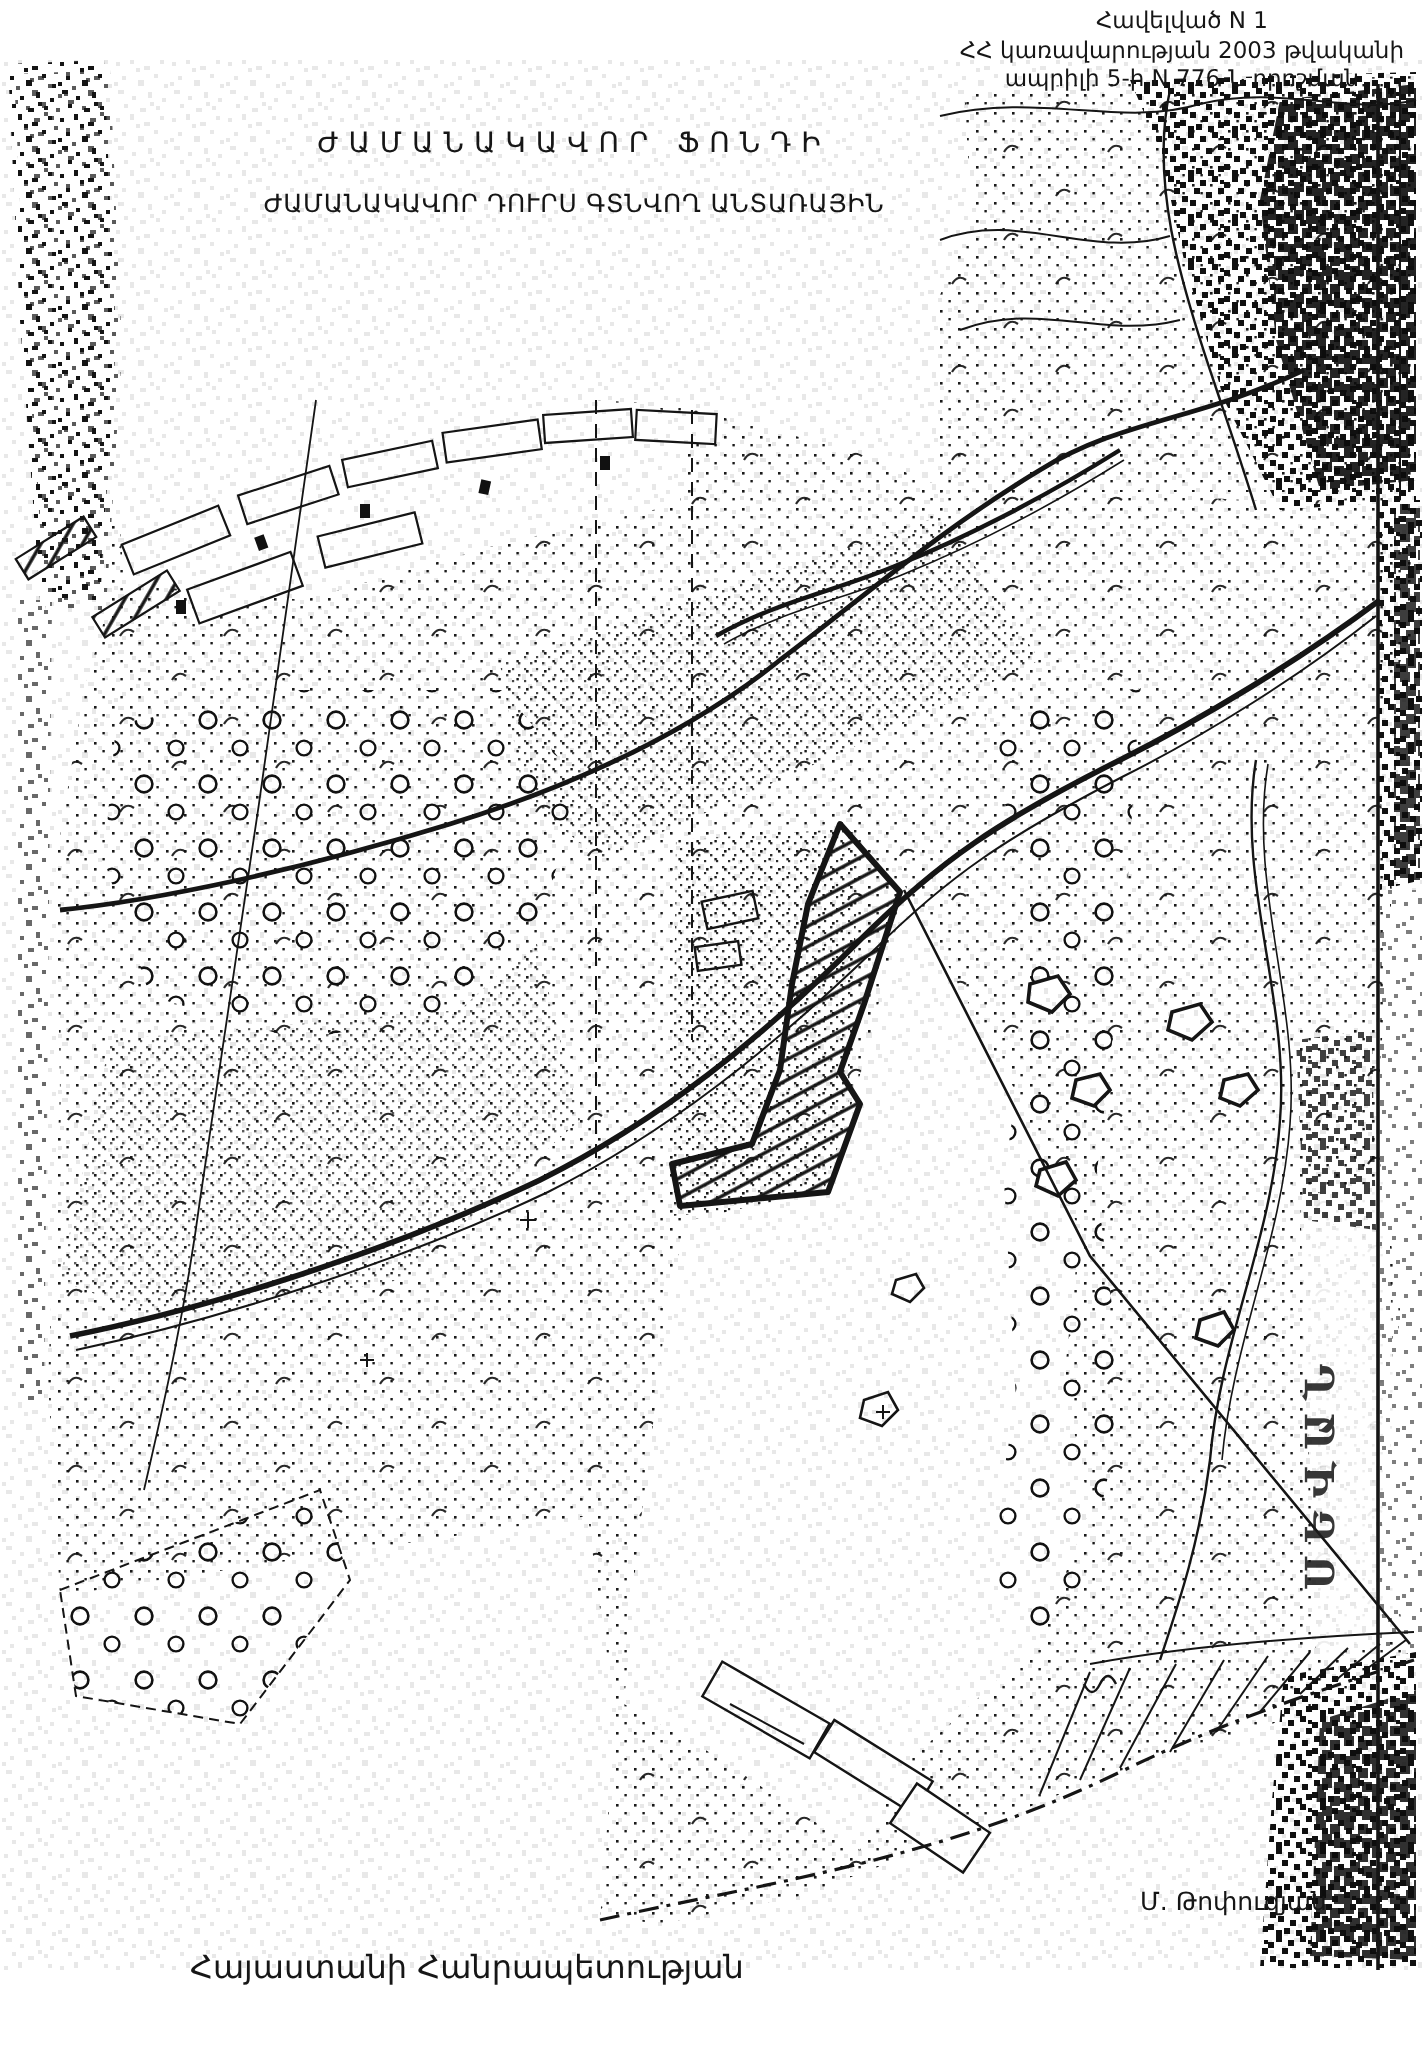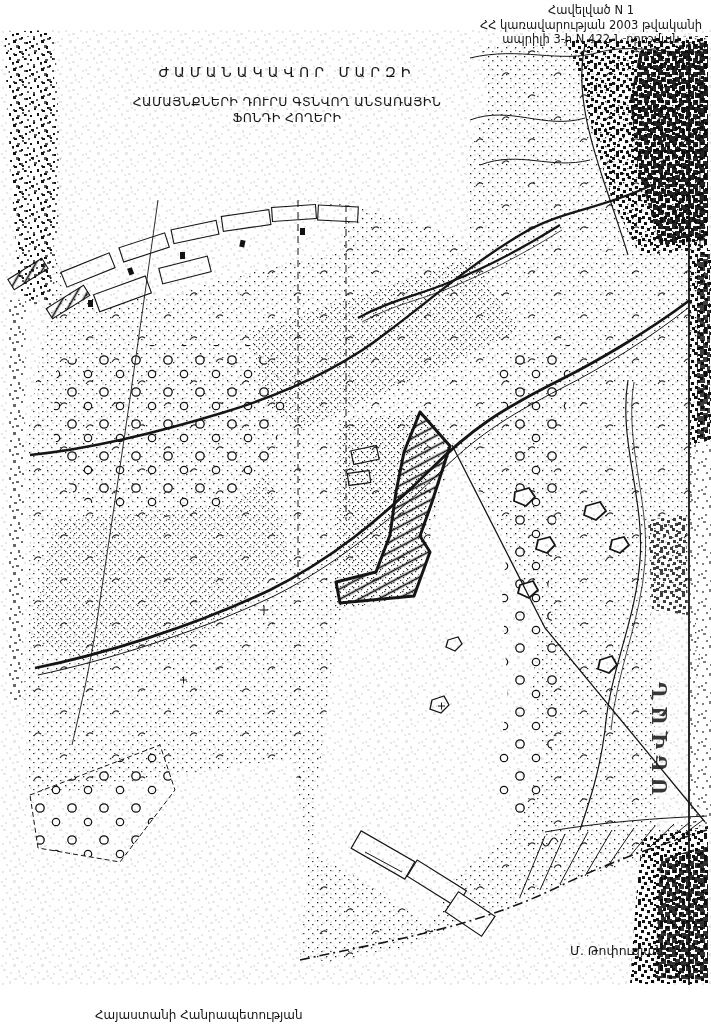--- a/index.html
+++ b/index.html
@@ -7,21 +7,21 @@
     position:relative;width:711px;height:1029px;margin:0 auto;
     background:#ffffff;overflow:hidden;
     font-family:"DejaVu Sans",sans-serif;color:#151515;
   }
   .map-svg{position:absolute;left:0;top:0;width:711px;height:1029px;}
   .txt{position:absolute;font-weight:normal;color:#161616;white-space:nowrap;}
   .header{right:9px;top:3px;text-align:center;font-size:11.5px;line-height:14.5px;}
   .title{left:62px;top:64px;width:450px;text-align:center;white-space:normal;}
   .title .t1{font-size:14px;letter-spacing:5px;margin-bottom:14px;}
   .title .t2{font-size:12.5px;line-height:16px;letter-spacing:.4px;}
-  .footer-left{left:95px;top:1008px;font-size:12px;line-height:15px;}
+  .footer-left{left:95px;top:976px;font-size:16px;line-height:15px;}
   .footer-right{left:570px;top:943px;font-size:12.5px;}
   .vlabel{
     position:absolute;left:648px;top:795px;width:170px;
     transform:rotate(-90deg);transform-origin:0 0;
     font-family:"DejaVu Serif",serif;font-size:20px;letter-spacing:6px;
     color:#1c1c1c;opacity:.88;font-weight:bold;white-space:nowrap;
   }
 </style>
 </head>
 <body>
@@ -243,27 +243,26 @@
       <path d="M438,706 h7 M441.5,702.5 v7" stroke-width="1"></path>
       <path d="M180,680 h7 M183.5,676.5 v7" stroke-width="1"></path>
     </g>
 
     <rect x="0" y="30" width="711" height="955" fill="url(#pSpeck)" opacity=".1"></rect>
   </svg>
 
   <div class="txt header">
     <div>Հավելված N 1</div>
     <div>ՀՀ կառավարության 2003 թվականի</div>
-    <div>ապրիլի 3-ի N 422-Ն որոշման</div>
+    <div>ապրիլի 5-ի N 776-Ն որոշման</div>
   </div>
 
   <div class="txt title">
-    <div class="t1">ԺԱՄԱՆԱԿԱՎՈՐ ՄԱՐԶԻ</div>
-    <div class="t2">ՀԱՄԱՅՆՔՆԵՐԻ ԴՈՒՐՍ ԳՏՆՎՈՂ ԱՆՏԱՌԱՅԻՆ</div>
-    <div class="t2">ՖՈՆԴԻ ՀՈՂԵՐԻ</div>
+    <div class="t1">ԺԱՄԱՆԱԿԱՎՈՐ ՖՈՆԴԻ</div>
+    <div class="t2">ԺԱՄԱՆԱԿԱՎՈՐ ԴՈՒՐՍ ԳՏՆՎՈՂ ԱՆՏԱՌԱՅԻՆ</div>
   </div>
 
   <div class="vlabel">ՍԵՎԱՆ</div>
 
   <div class="txt footer-left">
     <div>Հայաստանի Հանրապետության</div>
   </div>
 
   <div class="txt footer-right">Մ. Թոփուզյան</div>
 

